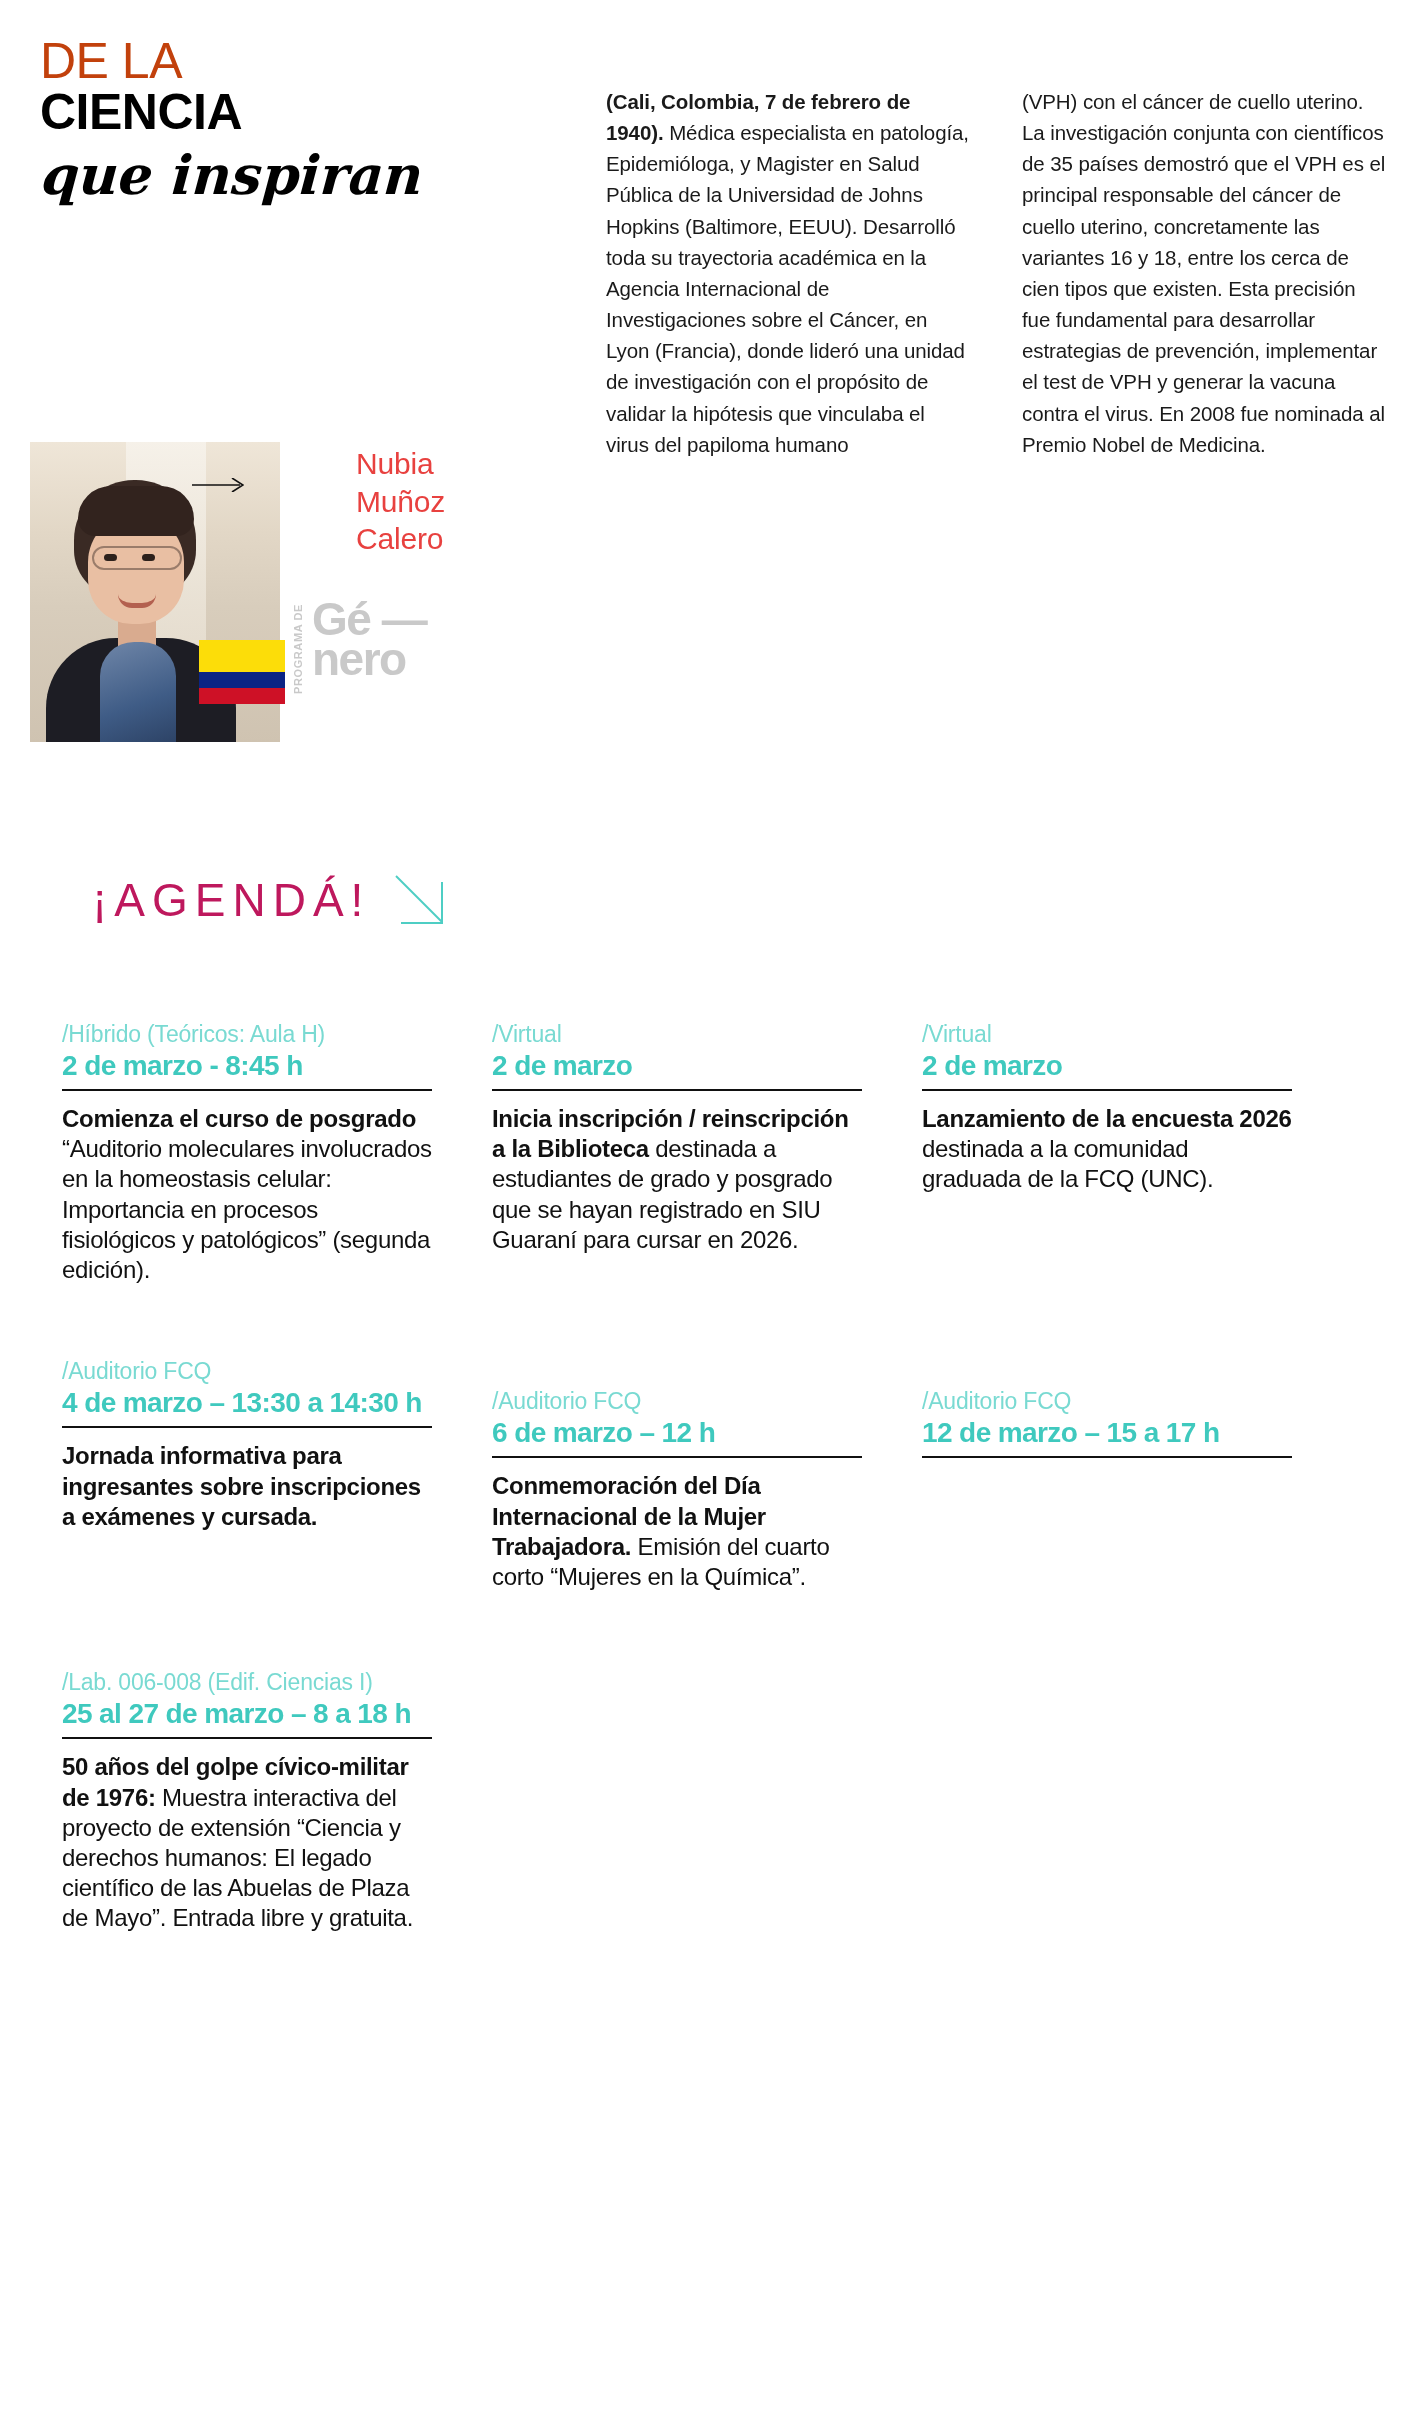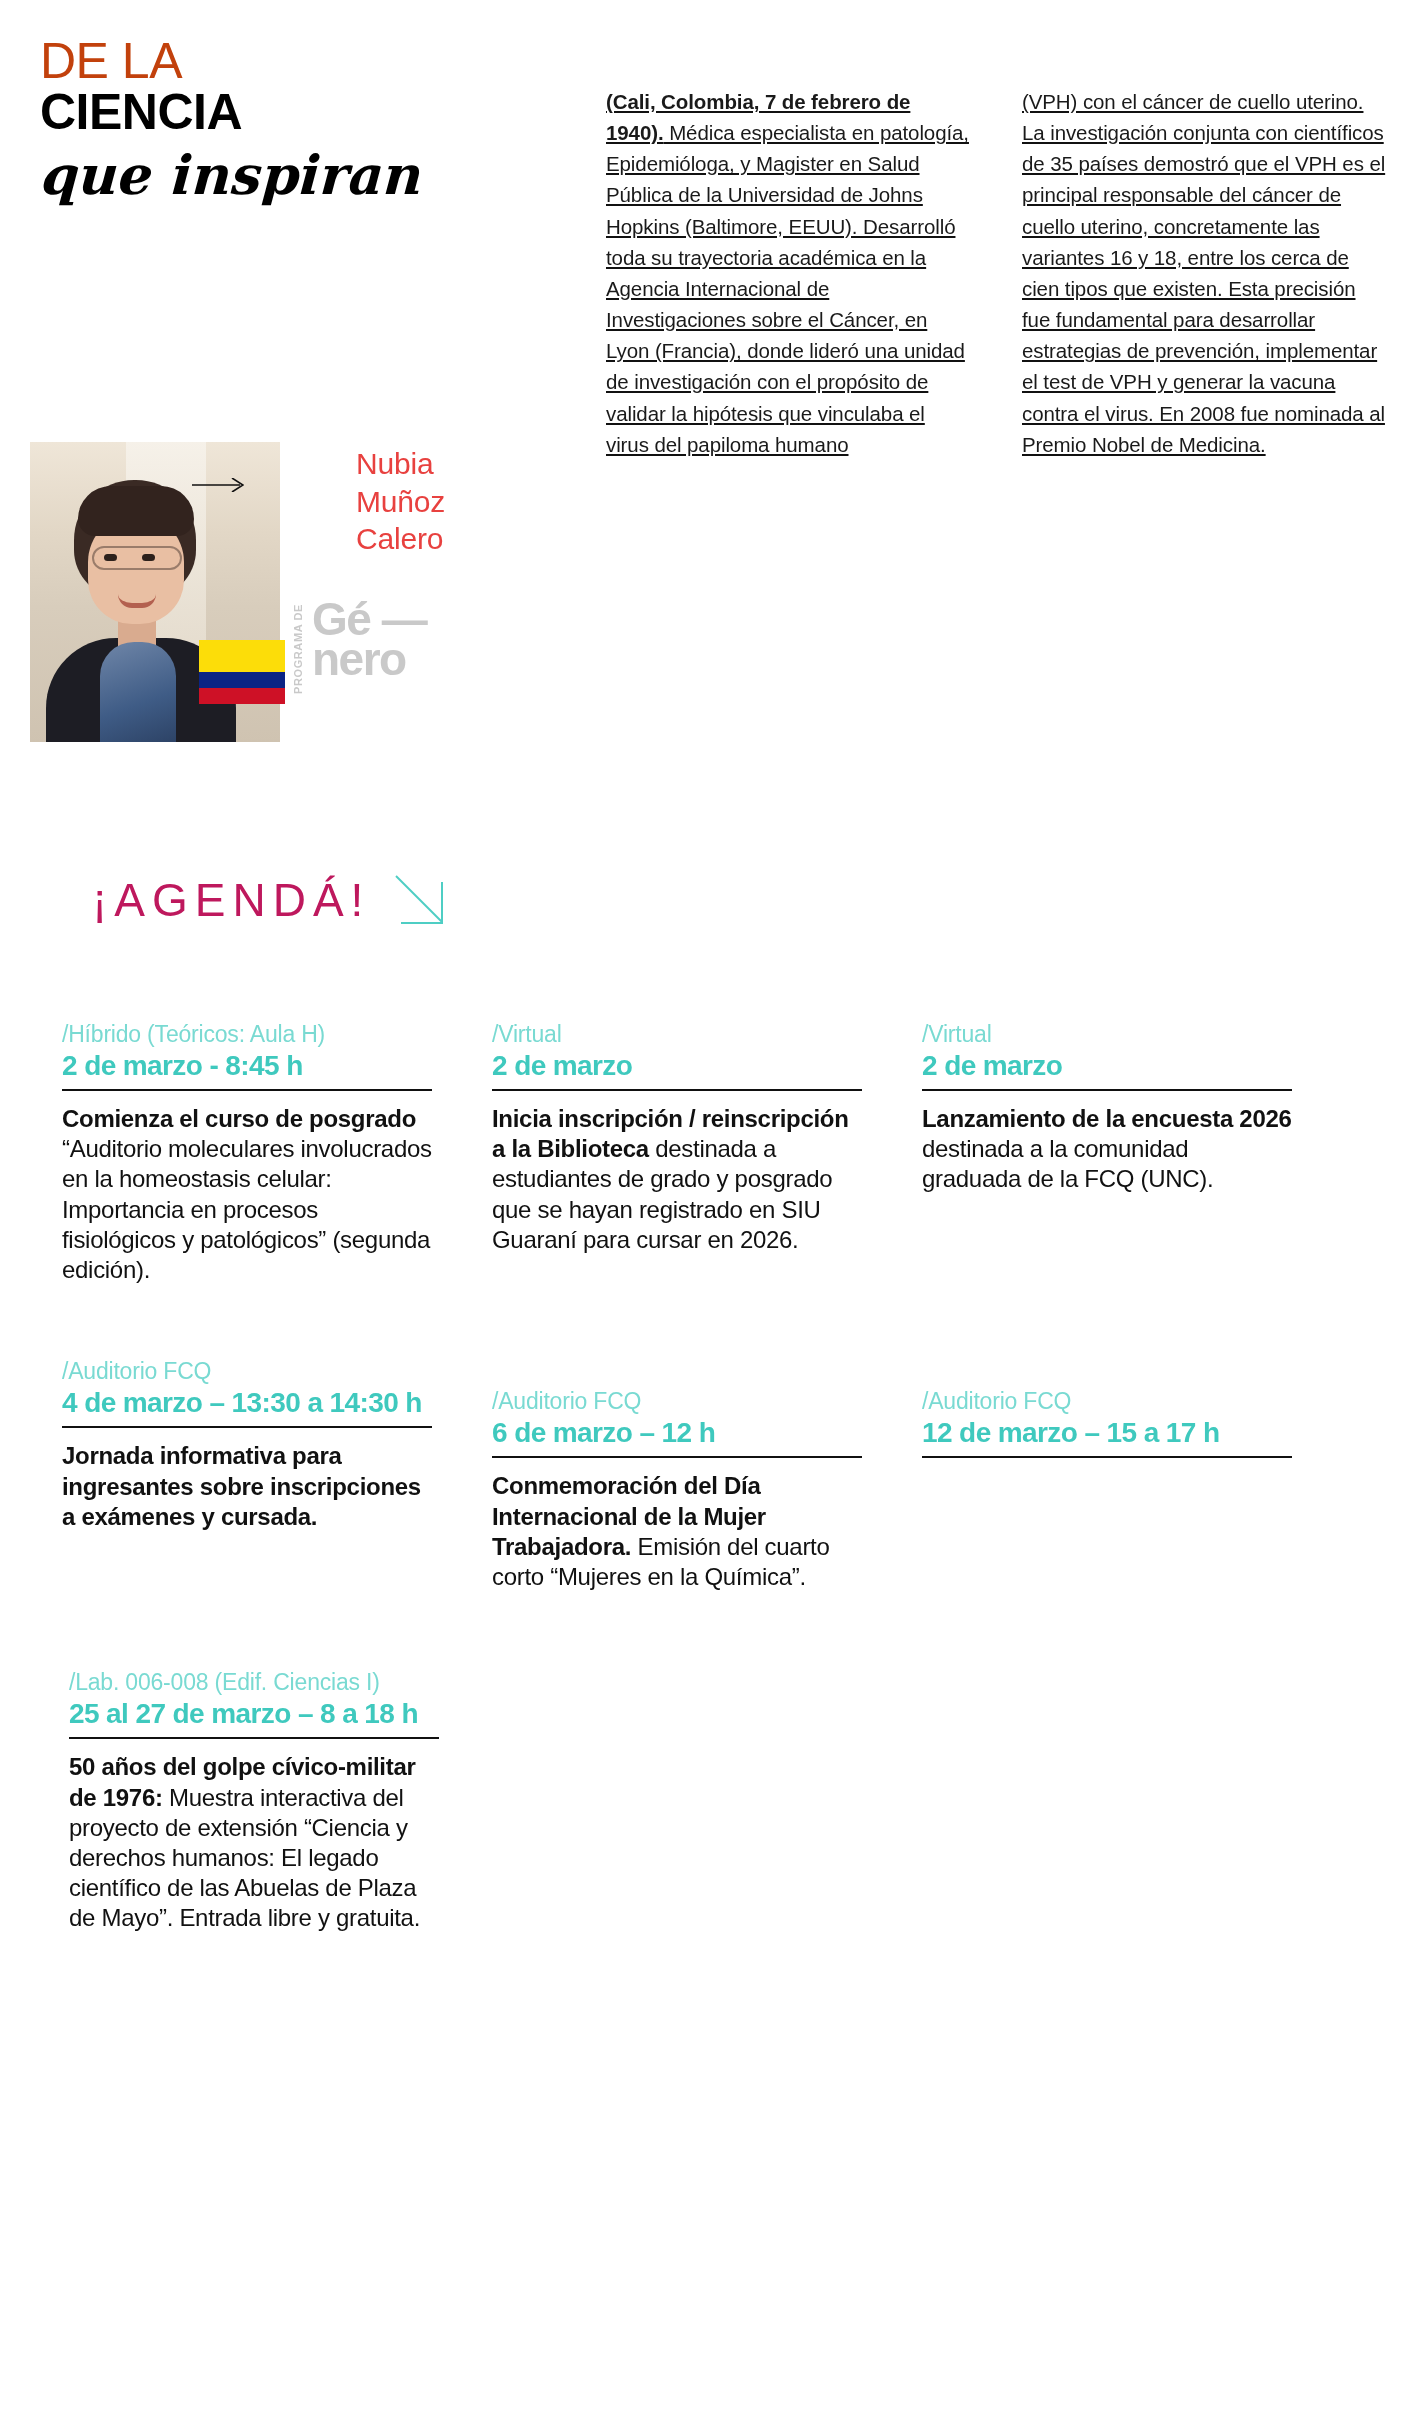--- a/index.html
+++ b/index.html
@@ -199,21 +199,20 @@
   }
 
   
   .cols {
     position: absolute;
     left: 606px;
     top: 86px;
     width: 780px;
     display: flex;
     gap: 52px;
-    text-decoration: underline;
   }
   .col {
     width: 364px;
     font-size: 20.5px;
     line-height: 1.52;
     color: #1a1a1a;
     letter-spacing: -0.1px;
   }
   .col b { font-weight: 700; }
 
@@ -385,21 +384,21 @@
       <div class="rule"></div>
       <div class="desc"><b>Conmemoración del Día Internacional de la Mujer Trabajadora.</b><span> Emisión del cuarto corto “Mujeres en la Química”.</span></div>
     </div>
     <div class="cell" style="margin-top:30px;">
       <div class="place">/Auditorio FCQ</div>
       <div class="date">12 de marzo – 15 a 17 h</div>
       <div class="rule"></div>
     </div>
   </div>
 
-  <div class="row" style="margin-top:76px; align-items:flex-start;margin-left:7px;">
+  <div class="row" style="margin-top:76px; align-items:flex-start;">
     <div class="cell">
       <div class="place">/Lab. 006-008 (Edif. Ciencias I)</div>
       <div class="date">25 al 27 de marzo – 8 a 18 h</div>
       <div class="rule"></div>
       <div class="desc"><b>50 años del golpe cívico-militar de 1976:</b><span> Muestra interactiva del proyecto de extensión “Ciencia y derechos humanos: El legado científico de las Abuelas de Plaza de Mayo”. Entrada libre y gratuita.</span></div>
     </div>
     <div class="cell empty"></div>
     <div class="cell empty"></div>
   </div>
 

